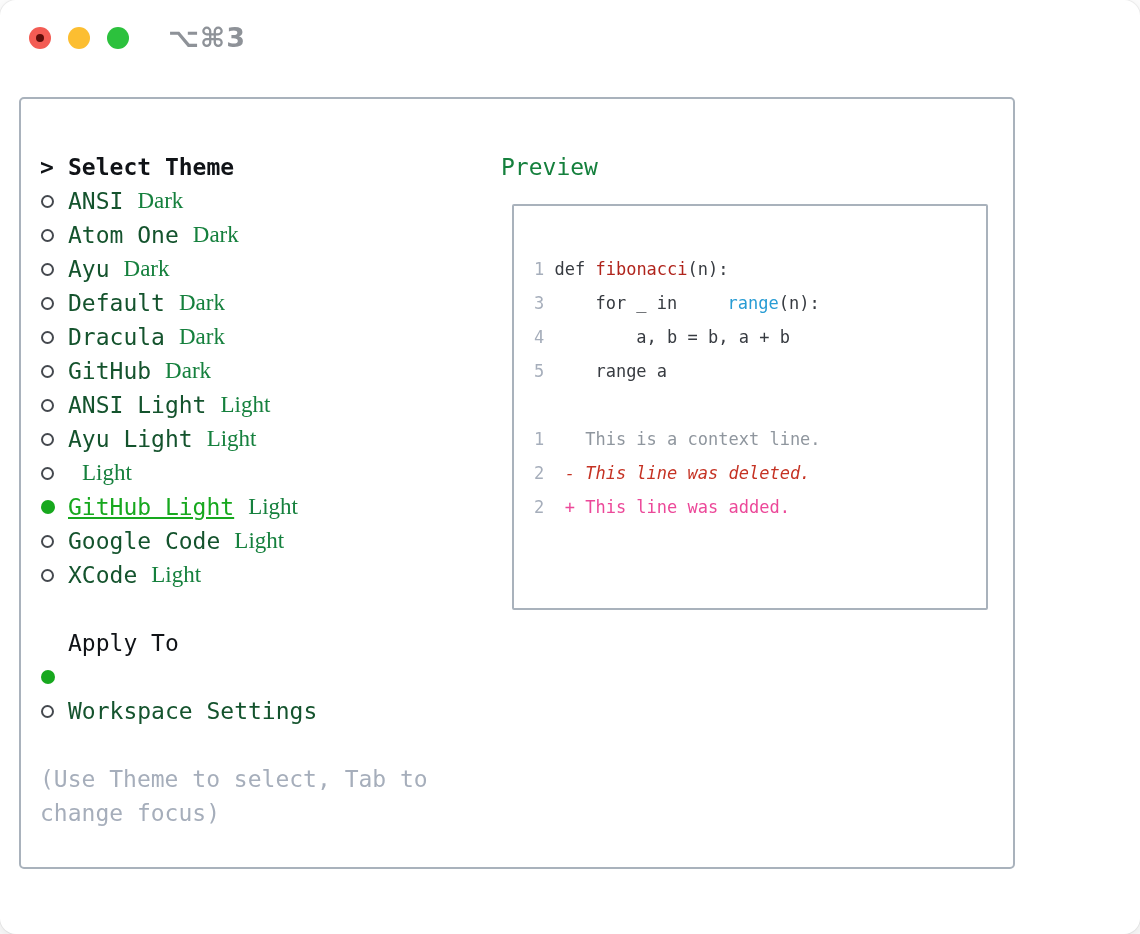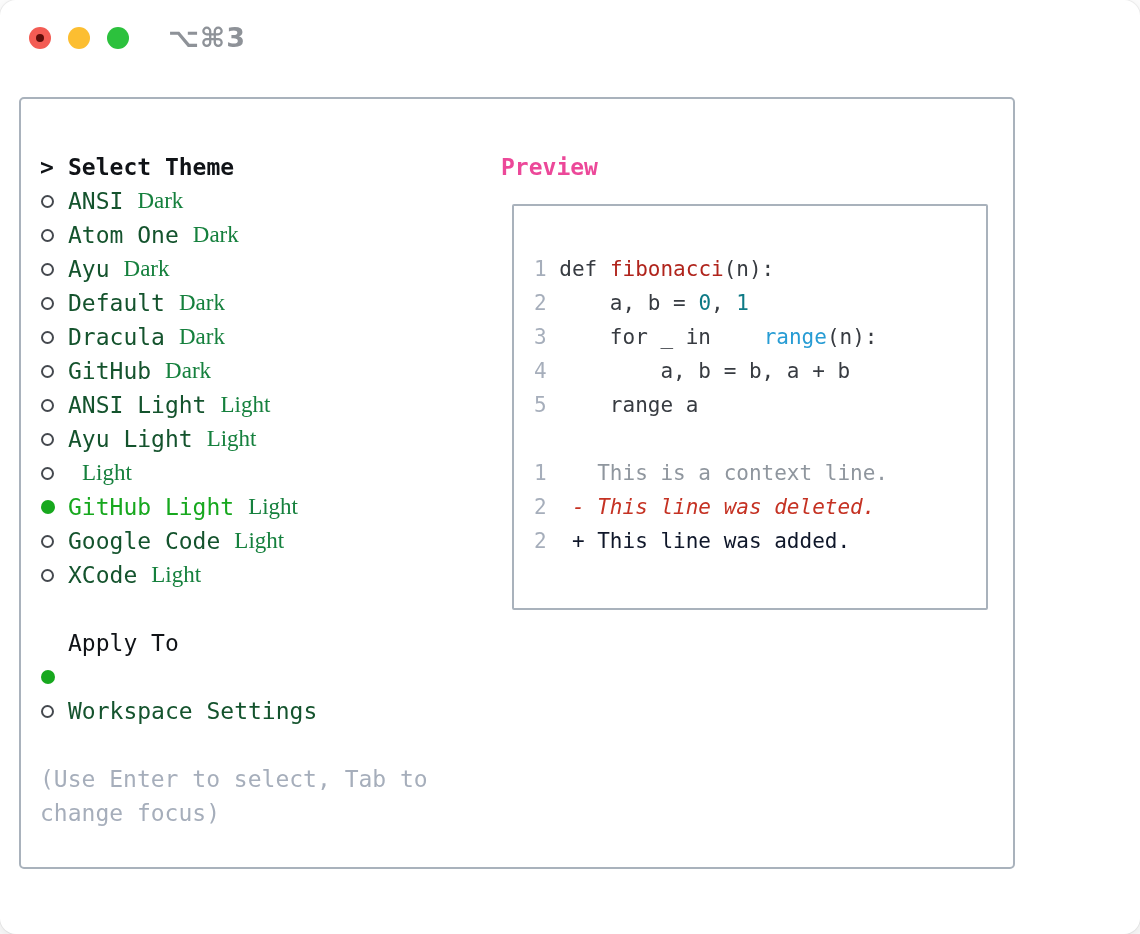--- a/index.html
+++ b/index.html
@@ -28,41 +28,41 @@
   }
   
   .left-pane{position:absolute;left:19px;top:51px;width:440px;font-size:23px;line-height:34px;color:#373b41;}
   .row{display:flex;align-items:center;height:34px;white-space:pre;}
   .mcol{display:inline-flex;align-items:center;justify-content:flex-start;width:28px;flex:0 0 28px;}
   .radio{width:13px;height:13px;border-radius:50%;box-sizing:border-box;border:2px solid #45494f;margin-left:1px;}
   .radio.sel{border:none;background:#17a81e;width:14px;height:14px;}
   .prompt{font-weight:700;color:#101317;}
   .hdr{font-weight:700;color:#101317;}
   .tname{color:#14532d;}
-  .row.selected .tname{color:#17a81e;}
+  .row.selected .tname{color:#17a81e;text-decoration:underline;}
   .ttag{color:#15803d;margin-left:14px;font-family:Liberation Serif, serif;}
   .spacer{height:34px;}
   .hint{color:#a6aebb;max-width:420px;white-space:normal;line-height:34px;}
   
   .right-pane{position:absolute;left:480px;top:51px;width:500px;font-size:23px;line-height:34px;}
-  .preview-title{font-weight:700;color:#ec4899;height:34px;}
+  .preview-title{font-weight:400;color:#15803d;height:34px;}
   .preview-box{
     margin-left:11px;margin-top:20px;width:476px;height:406px;box-sizing:border-box;
     border:2px solid #a9b2bc;border-radius:2px;background:#ffffff;
     padding:46px 0 0 20px;overflow:hidden;
   }
-  .cl{white-space:pre;height:34px;font-size:21px;line-height:34px;}
+  .cl{white-space:pre;height:34px;font-size:17px;line-height:34px;}
   .ln{color:#a6aebb;}
   .c-code{color:#373b41;}
   .c-func{color:#b0241c;}
   .c-num{color:#0e7a86;}
   .c-builtin{color:#279cd4;margin-left:40px;}
   .c-context{color:#8f969e;}
   .c-deleted{color:#c53223;font-style:italic;}
-  .c-added{color:#0f172a;}
+  .c-added{color:#ec4899;}
 </style>
 </head>
 <body>
 
 <div class="window">
 
   <div class="titlebar">
     <span class="tl red"></span>
     <span class="tl yellow"></span>
     <span class="tl green"></span>
@@ -99,29 +99,28 @@
         <span class="hdr" style="font-weight:400;color:#101317;">Apply To</span>
       </div>
 
       <div id="apply-list">
           <div class="row selected"><span class="mcol"><span class="radio sel"></span></span></div>
           <div class="row"><span class="mcol"><span class="radio"></span></span><span class="tname">Workspace Settings</span></div>
         </div>
 
       <div class="spacer"></div>
 
-      <div class="hint">(Use Enter to select, Tab to change focus)</div>
+      <div class="hint">(Use Theme to select, Tab to change focus)</div>
     </div>
 
     <div class="right-pane">
       <div class="preview-title">Preview</div>
       <div class="preview-box">
         <div id="code">
             <div class="cl"><span class="ln">1 </span><span class="c-code">def </span><span class="c-func">fibonacci</span><span class="c-code">(n):</span></div>
-            <div class="cl"><span class="ln">2 </span><span class="c-code">    a, b = </span><span class="c-num">0</span><span class="c-code">, </span><span class="c-num">1</span></div>
             <div class="cl"><span class="ln">3 </span><span class="c-code">    for _ in </span><span class="c-builtin">range</span><span class="c-code">(n):</span></div>
             <div class="cl"><span class="ln">4 </span><span class="c-code">        a, b = b, a + b</span></div>
             <div class="cl"><span class="ln">5 </span><span class="c-code">    range a</span></div>
             <div class="cl"><span class="ln"> </span></div>
             <div class="cl"><span class="ln">1 </span><span class="c-context">   This is a context line.</span></div>
             <div class="cl"><span class="ln">2 </span><span class="c-deleted"> - This line was deleted.</span></div>
             <div class="cl"><span class="ln">2 </span><span class="c-added"> + This line was added.</span></div>
           </div>
       </div>
     </div>

